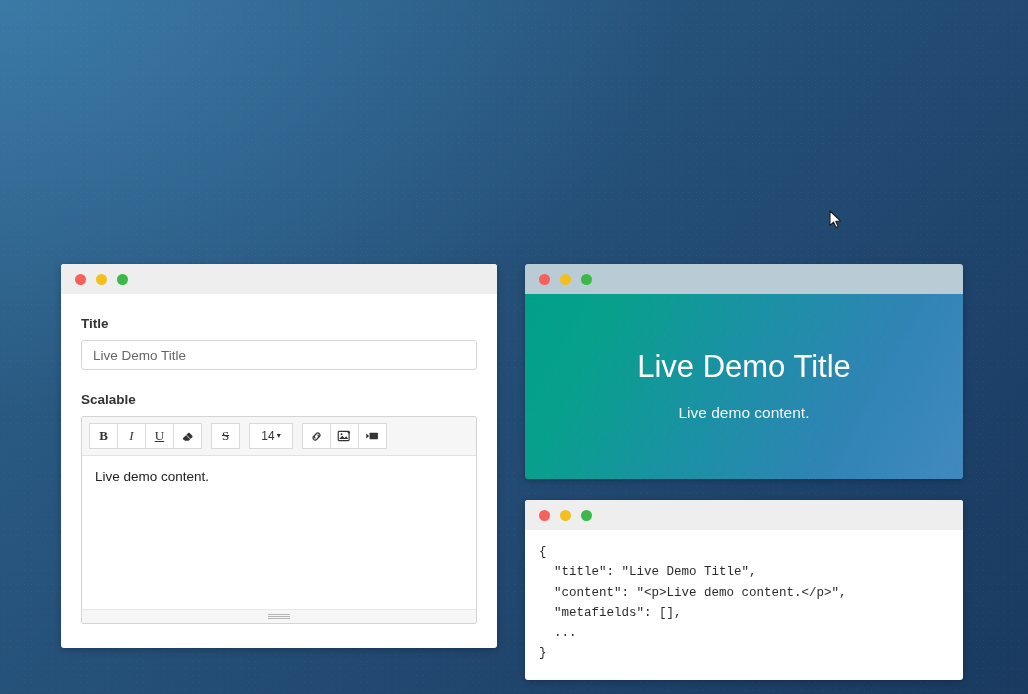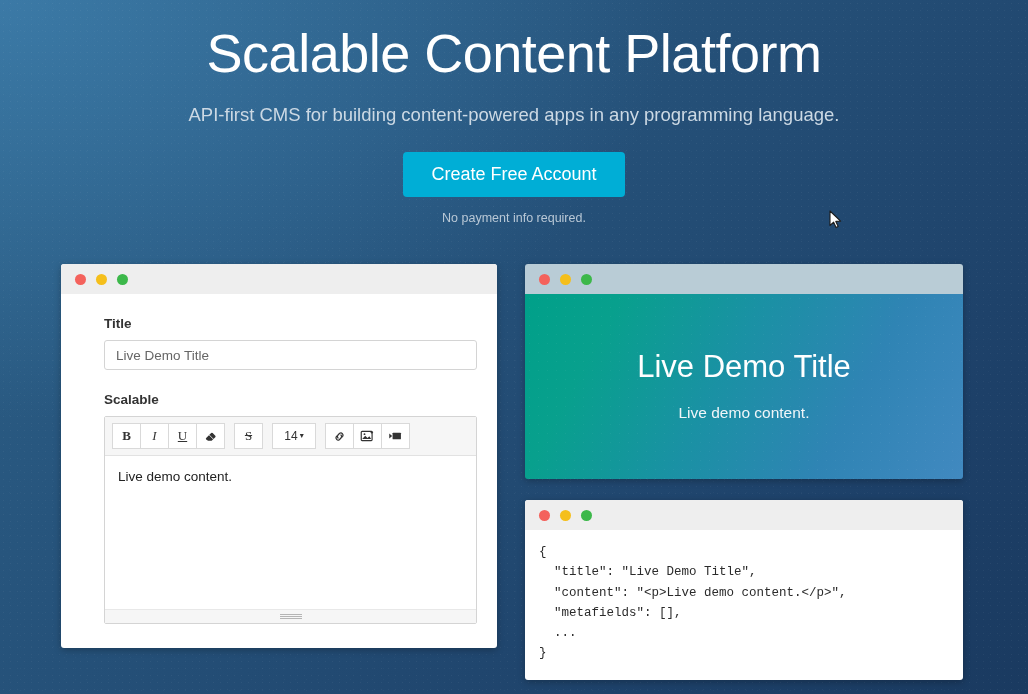--- a/index.html
+++ b/index.html
@@ -112,21 +112,20 @@
   }
   .editor-titlebar {
     height: 30px;
     background: #eeeeee;
     padding: 0 14px;
     display: flex;
     align-items: center;
   }
   .editor-body {
     padding: 22px 20px 24px 20px;
-    margin-left: 23px;
   }
   .field-label {
     font-size: 13.5px;
     font-weight: bold;
     color: #333333;
     margin-bottom: 9px;
   }
   .title-input {
     width: 100%;
     box-sizing: border-box;
@@ -295,28 +294,20 @@
     height: 20px;
     pointer-events: none;
   }
 </style>
 </head>
 <body>
 
 <div class="stage">
   <div class="noise"></div>
 
-  <div class="hero">
-    <h1 class="hero-title">Scalable Content Platform</h1>
-    <p class="hero-sub">API-first CMS for building content-powered apps in any programming language.</p>
-    <div class="cta-wrap">
-      <button class="cta-button">Create Free Account</button>
-      <p class="cta-note">No payment info required.</p>
-    </div>
-  </div>
 
   <div class="panels">
 
     <div class="editor-window">
       <div class="editor-titlebar">
         <div class="dots">
           <span class="dot red"></span>
           <span class="dot yellow"></span>
           <span class="dot green"></span>
         </div>

